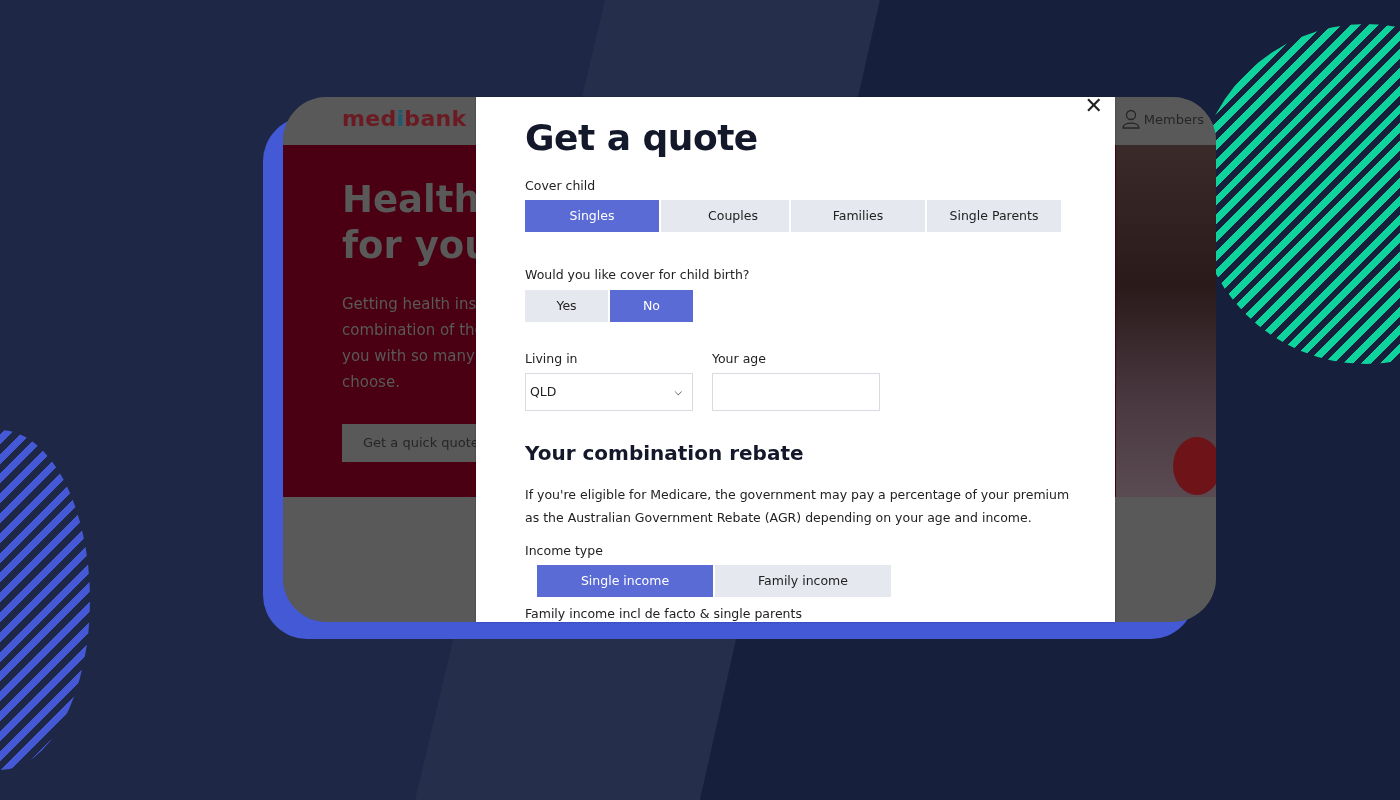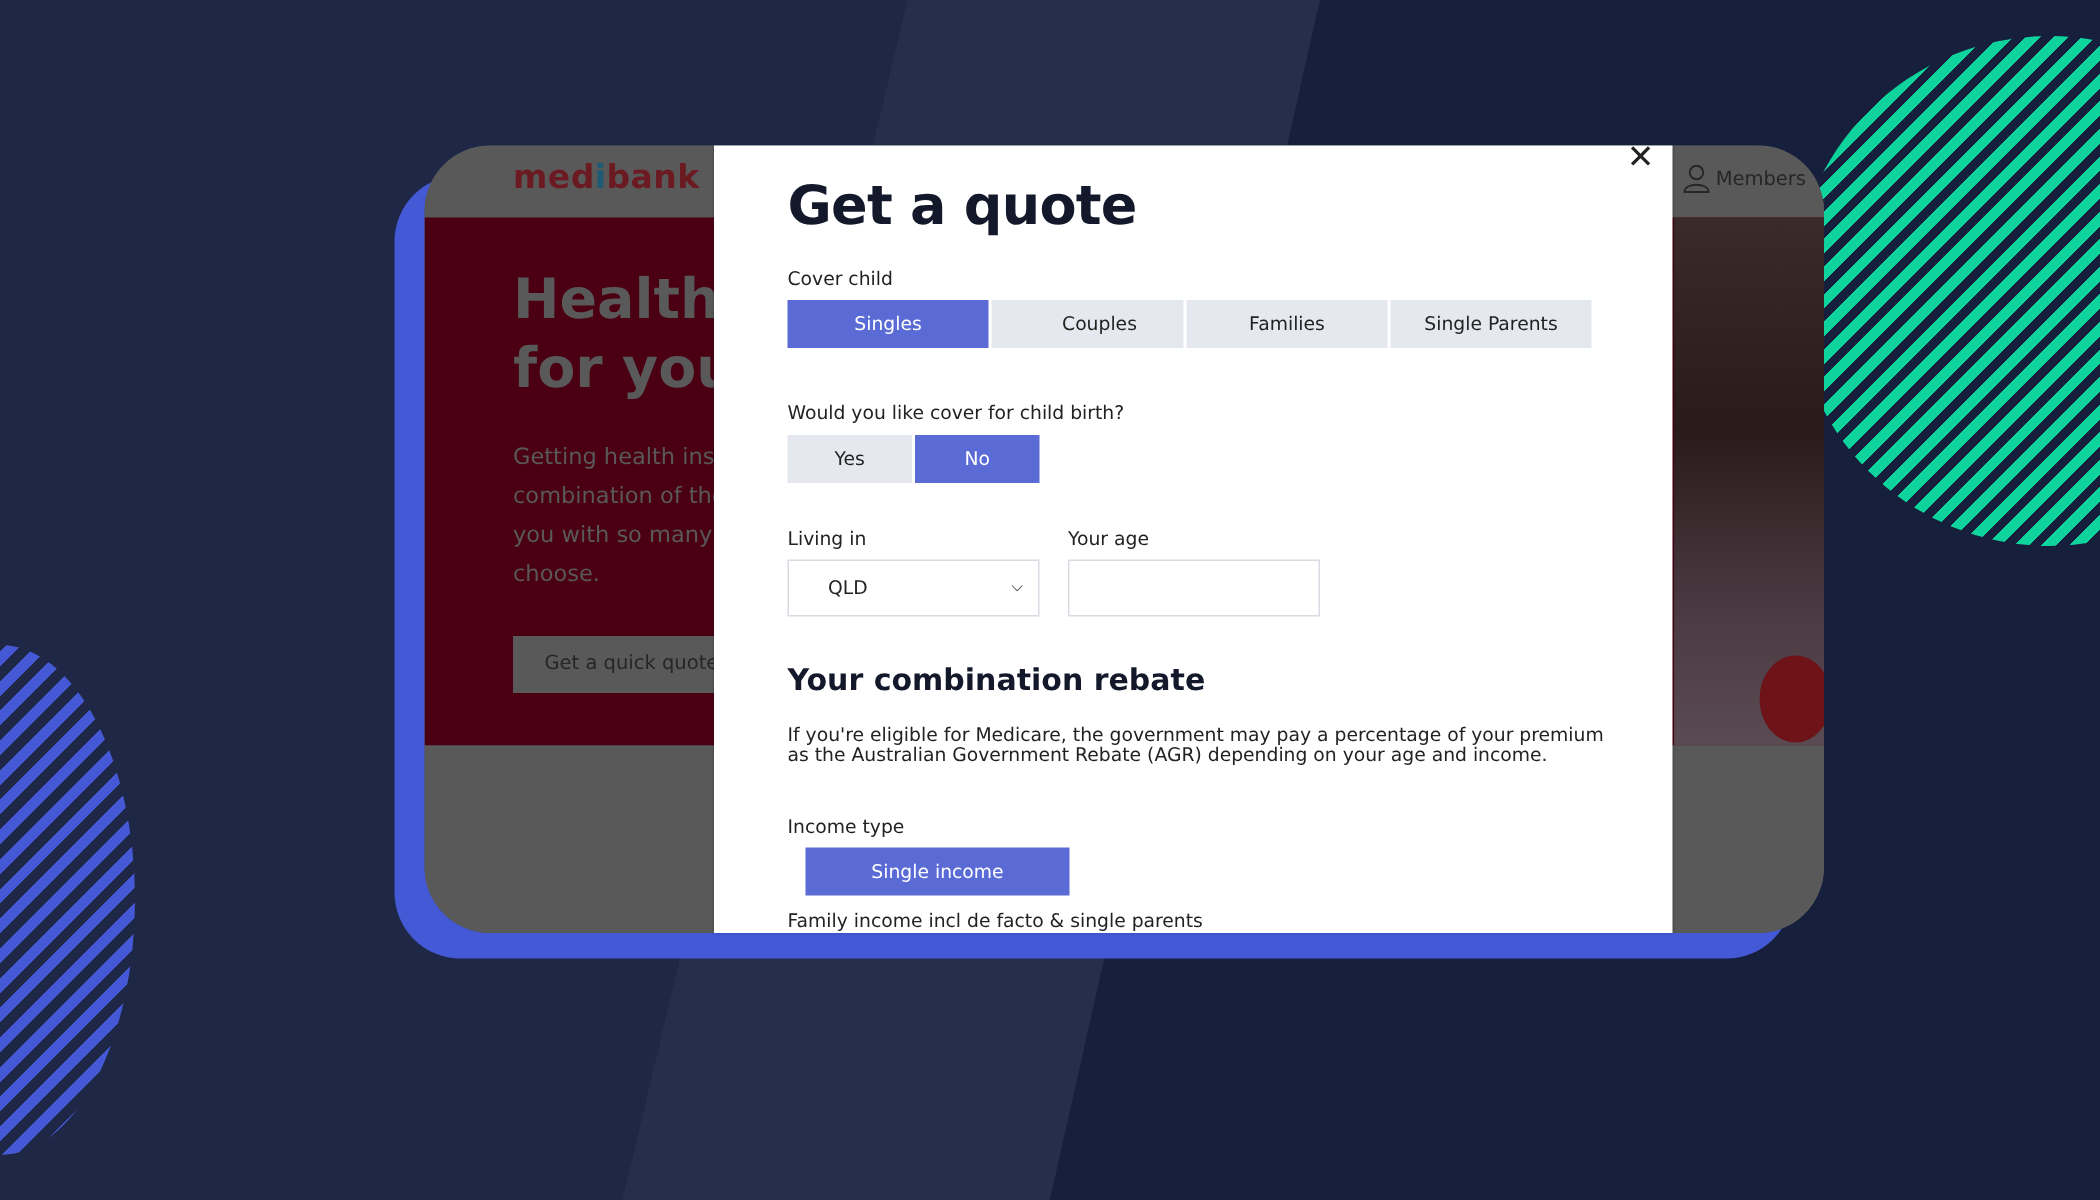--- a/index.html
+++ b/index.html
@@ -62,29 +62,29 @@
   .label { position:absolute; font-size:12.5px; color:#222; }
   .seg { position:absolute; display:flex; height:32px; }
   .seg .opt {
     height:32px; line-height:32px; text-align:center; font-size:12.5px; color:#222;
     background:#e6e8ef; margin-right:2px; cursor:pointer;
   }
   .seg .opt.active { background:#5a6bd6; color:#fff; }
   .select {
     position:absolute; left:49px; top:276px; width:168px; height:38px;
     border:1.5px solid #d9dbe3; box-sizing:border-box; font-size:12.5px; color:#222;
-    line-height:35px; padding-left:26px;
+    line-height:35px; padding-left:4px;
   }
   .select .chev { position:absolute; right:10px; top:0; font-size:10px; }
   .age-input {
     position:absolute; left:236px; top:276px; width:168px; height:38px;
     border:1.5px solid #d9dbe3; box-sizing:border-box; background:#fff;
   }
   .h2 { position:absolute; left:49px; top:344px; font-size:20px; font-weight:bold; color:#14182b; }
-  .para { position:absolute; left:49px; top:386px; width:550px; font-size:12.5px; line-height:13px; color:#222; }
+  .para { position:absolute; left:49px; top:386px; width:550px; font-size:12.5px; line-height:23px; color:#222; }
 </style>
 </head>
 <body>
 
 <div class="bg-band2"></div>
 <div class="bg-band3"></div>
 <div class="stripe-circle stripe-green"></div>
 <div class="stripe-circle stripe-blue"></div>
 
 <div class="blue-frame"></div>
@@ -146,15 +146,16 @@
     <span class="chev">⌵</span>
   </div>
   <input class="age-input" type="text" placeholder="" style="">
 
   <div class="h2">Your combination rebate</div>
   <div class="para">If you're eligible for Medicare, the government may pay a percentage of your premium as the Australian Government Rebate (AGR) depending on your age and income.</div>
 
   <div class="label" style="left:49px; top:446px;">Income type</div>
   <div class="seg" style="left:61px; top:468px;align-items:center;">
     <div class="opt active" style="width:176px;">Single income</div>
+    <div class="opt" style="width:176px; margin-right:0;">Family income</div>
   </div>
   <div class="label" style="left:49px; top:509px;text-align:right;">Family income incl de facto &amp; single parents</div>
 </div>
 
 </body></html>

